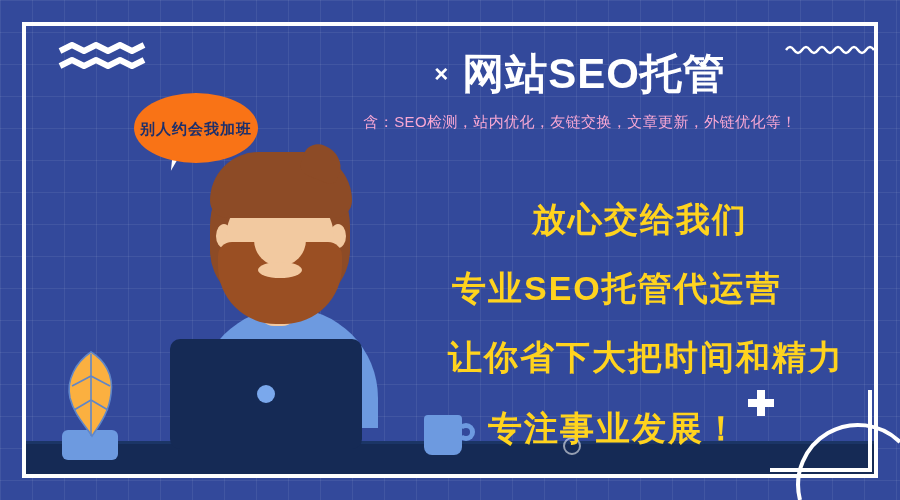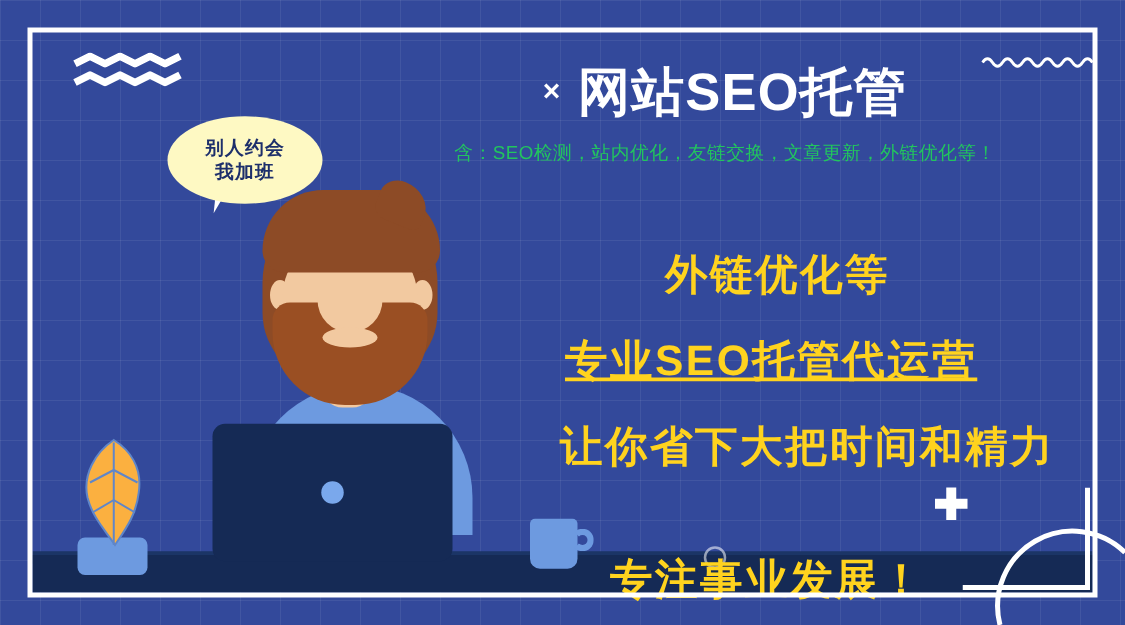--- a/index.html
+++ b/index.html
@@ -216,24 +216,23 @@
     border: 5px solid #6d9ae0;
     border-radius: 50%;
     border-left-color: transparent;
   }
 
   
   #bubble {
     position: absolute;
     left: 134px; top: 93px;
     width: 124px; height: 70px;
-    background: #fef9c3;
+    background: #f97316;
     border-radius: 50%;
     display: flex;
-    flex-direction: column;
     align-items: center;
     justify-content: center;
   }
   #bubble .line {
     color: #1d2f6b;
     font-size: 15px;
     font-weight: bold;
     line-height: 19px;
     letter-spacing: 1px;
     white-space: nowrap;
@@ -270,39 +269,39 @@
     font-weight: bold;
     letter-spacing: 1px;
     white-space: nowrap;
     text-align: right;
   }
   #subtitle {
     position: absolute;
     left: 330px; top: 113px;
     width: 500px;
     text-align: center;
-    color: #22c55e;
+    color: #f9a8d4;
     font-size: 15px;
     letter-spacing: 0.4px;
     white-space: nowrap;
   }
 
   
   .sell-line {
     position: absolute;
     color: #ffd31e;
     font-size: 34px;
     font-weight: bold;
     letter-spacing: 2px;
     white-space: nowrap;
   }
   #sell-1 { left: 532px; top: 197px; }
-  #sell-2 { left: 452px; top: 266px; text-decoration: underline; }
+  #sell-2 { left: 452px; top: 266px; }
   #sell-3 { left: 404px; top: 335px; margin-left: 44px; }
-  #sell-4 { left: 488px; top: 406px; margin-top: 35px; }
+  #sell-4 { left: 488px; top: 406px; }
 </style>
 </head>
 <body>
 
 <div id="banner">
 
   <div id="grid"></div>
 
   <div id="desk-top"></div>
   <div id="desk"></div>
@@ -356,19 +355,19 @@
     <div class="line">别人约会</div>
     <div class="line">我加班</div>
   </div>
 
   <div id="title-row">
     <span id="title-x">×</span>
     <span id="title-text">网站SEO托管</span>
   </div>
   <div id="subtitle">含：SEO检测，站内优化，友链交换，文章更新，外链优化等！</div>
 
-  <div class="sell-line" id="sell-1">外链优化等</div>
+  <div class="sell-line" id="sell-1">放心交给我们</div>
   <div class="sell-line" id="sell-2">专业SEO托管代运营</div>
   <div class="sell-line" id="sell-3">让你省下大把时间和精力</div>
   <div class="sell-line" id="sell-4">专注事业发展！</div>
 
   <div id="frame"></div>
 </div>
 
 </body></html>

